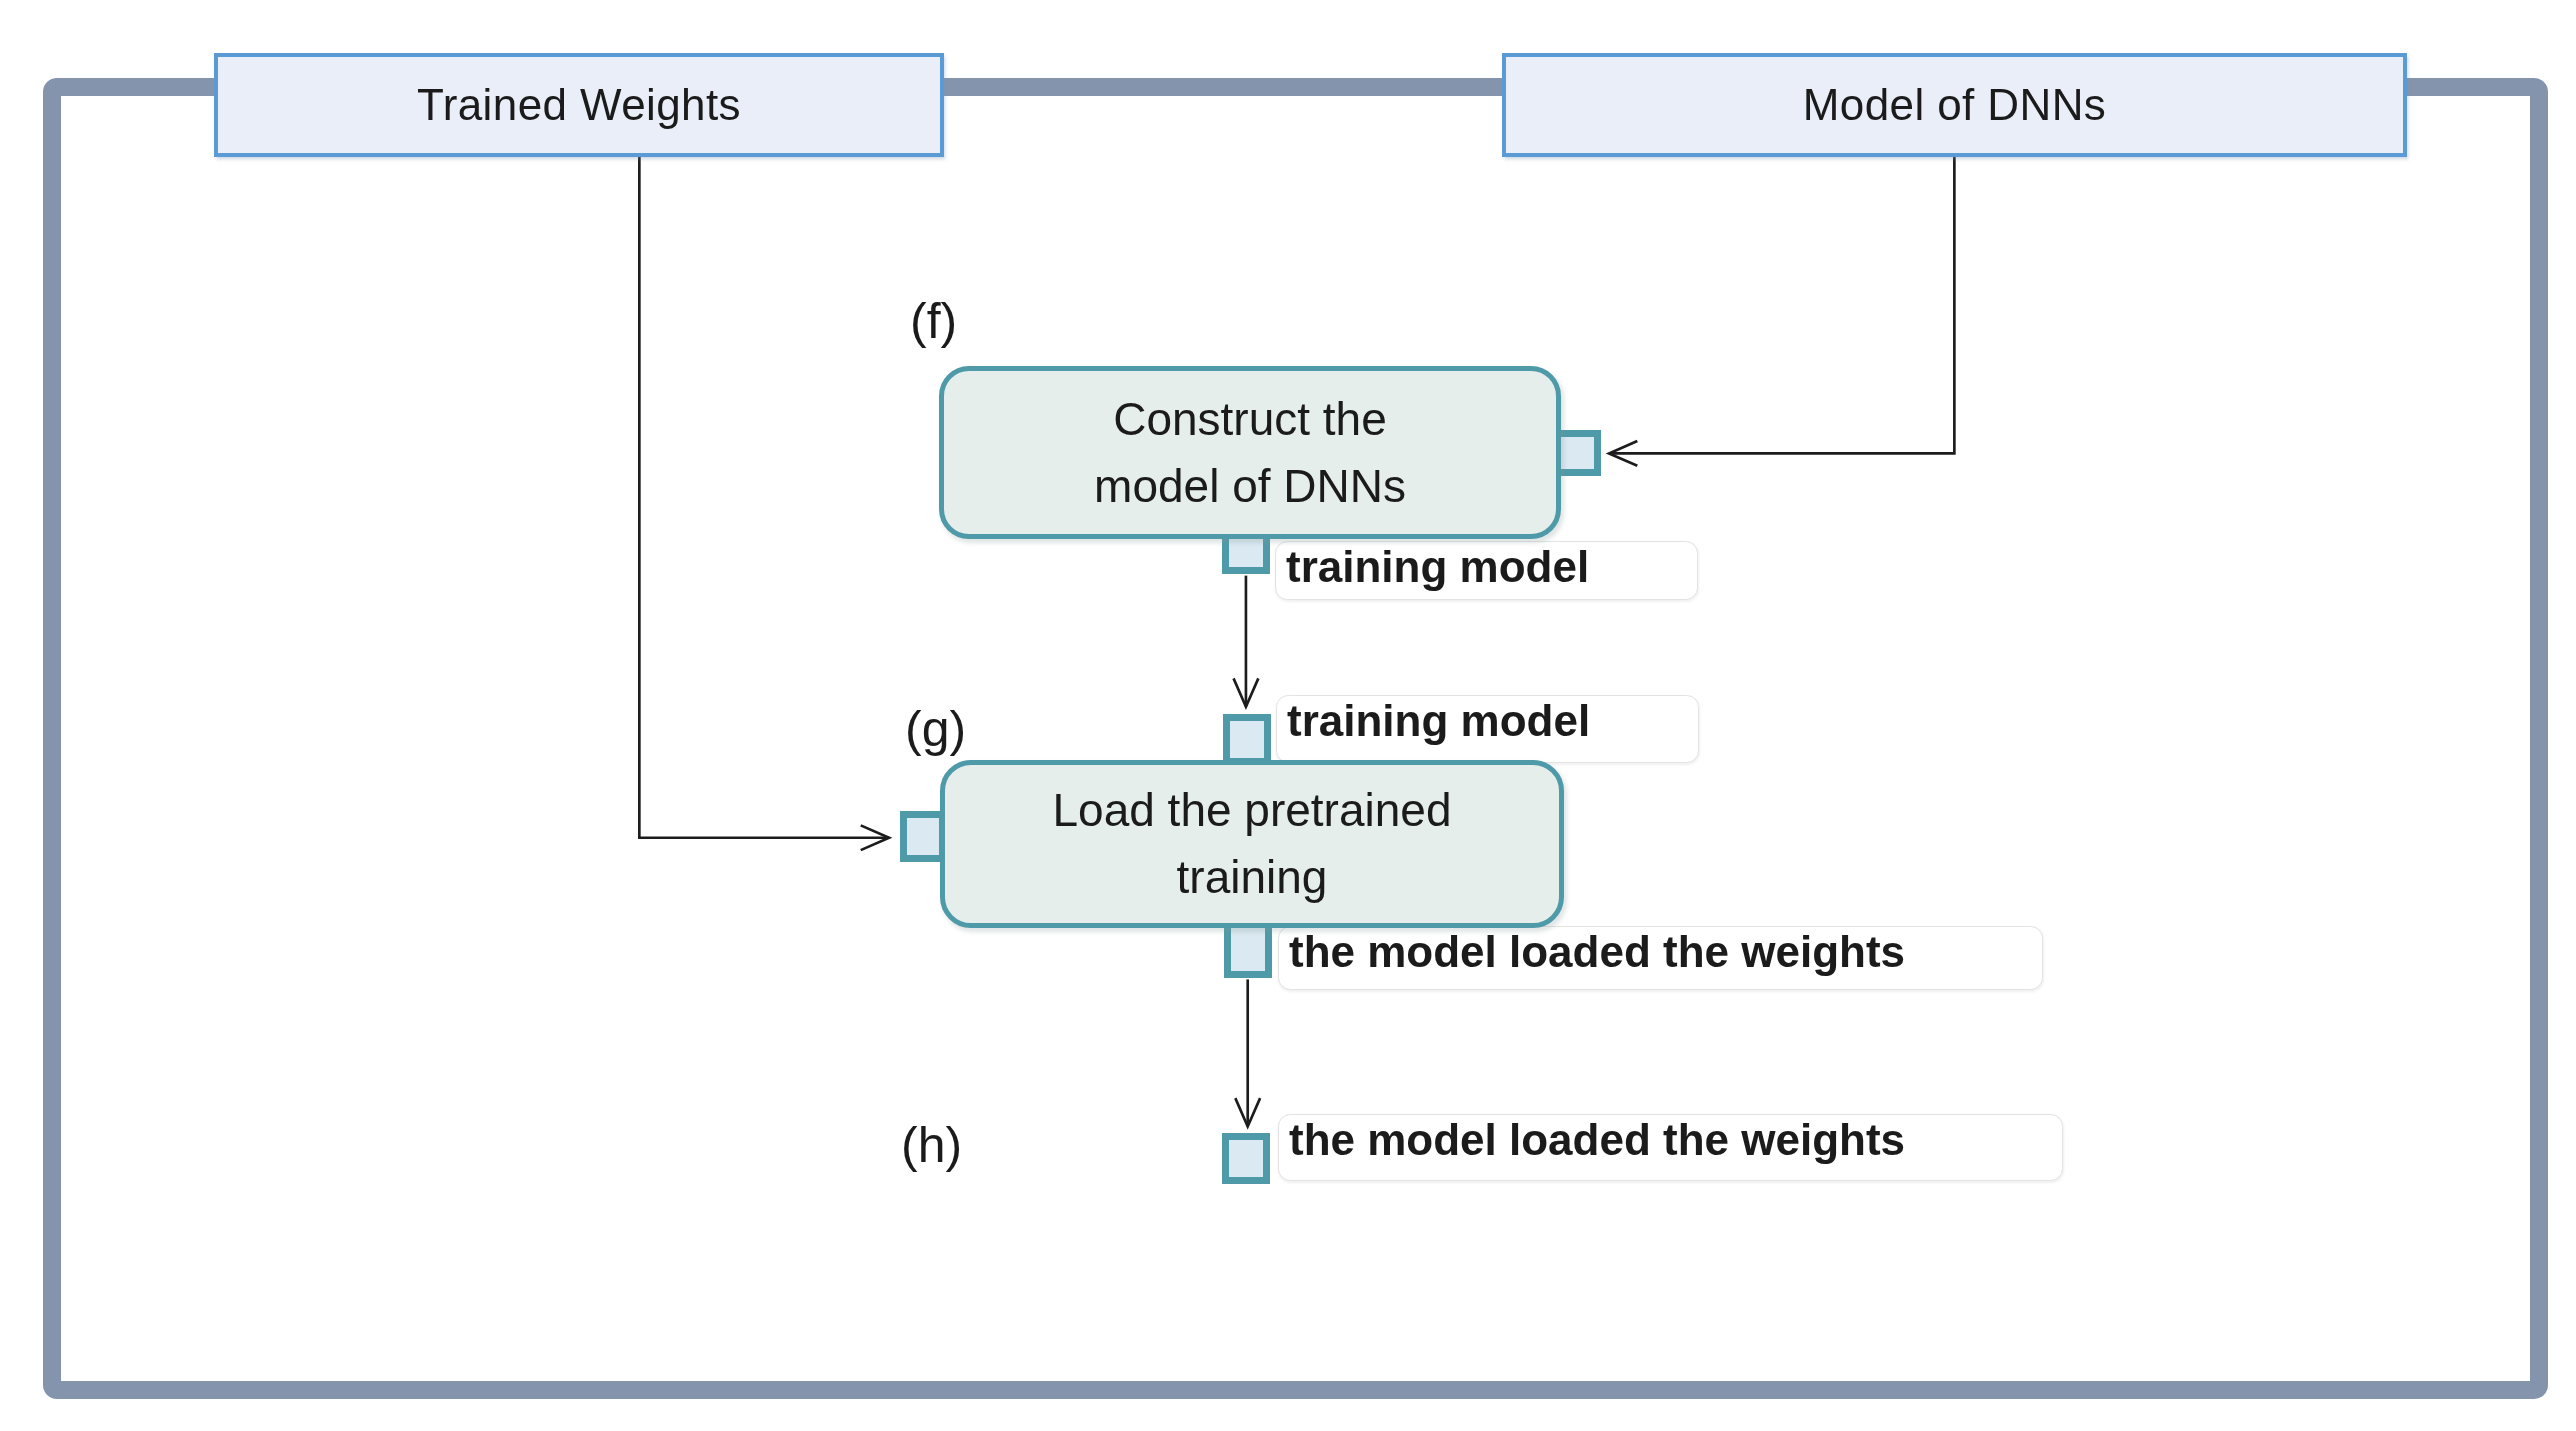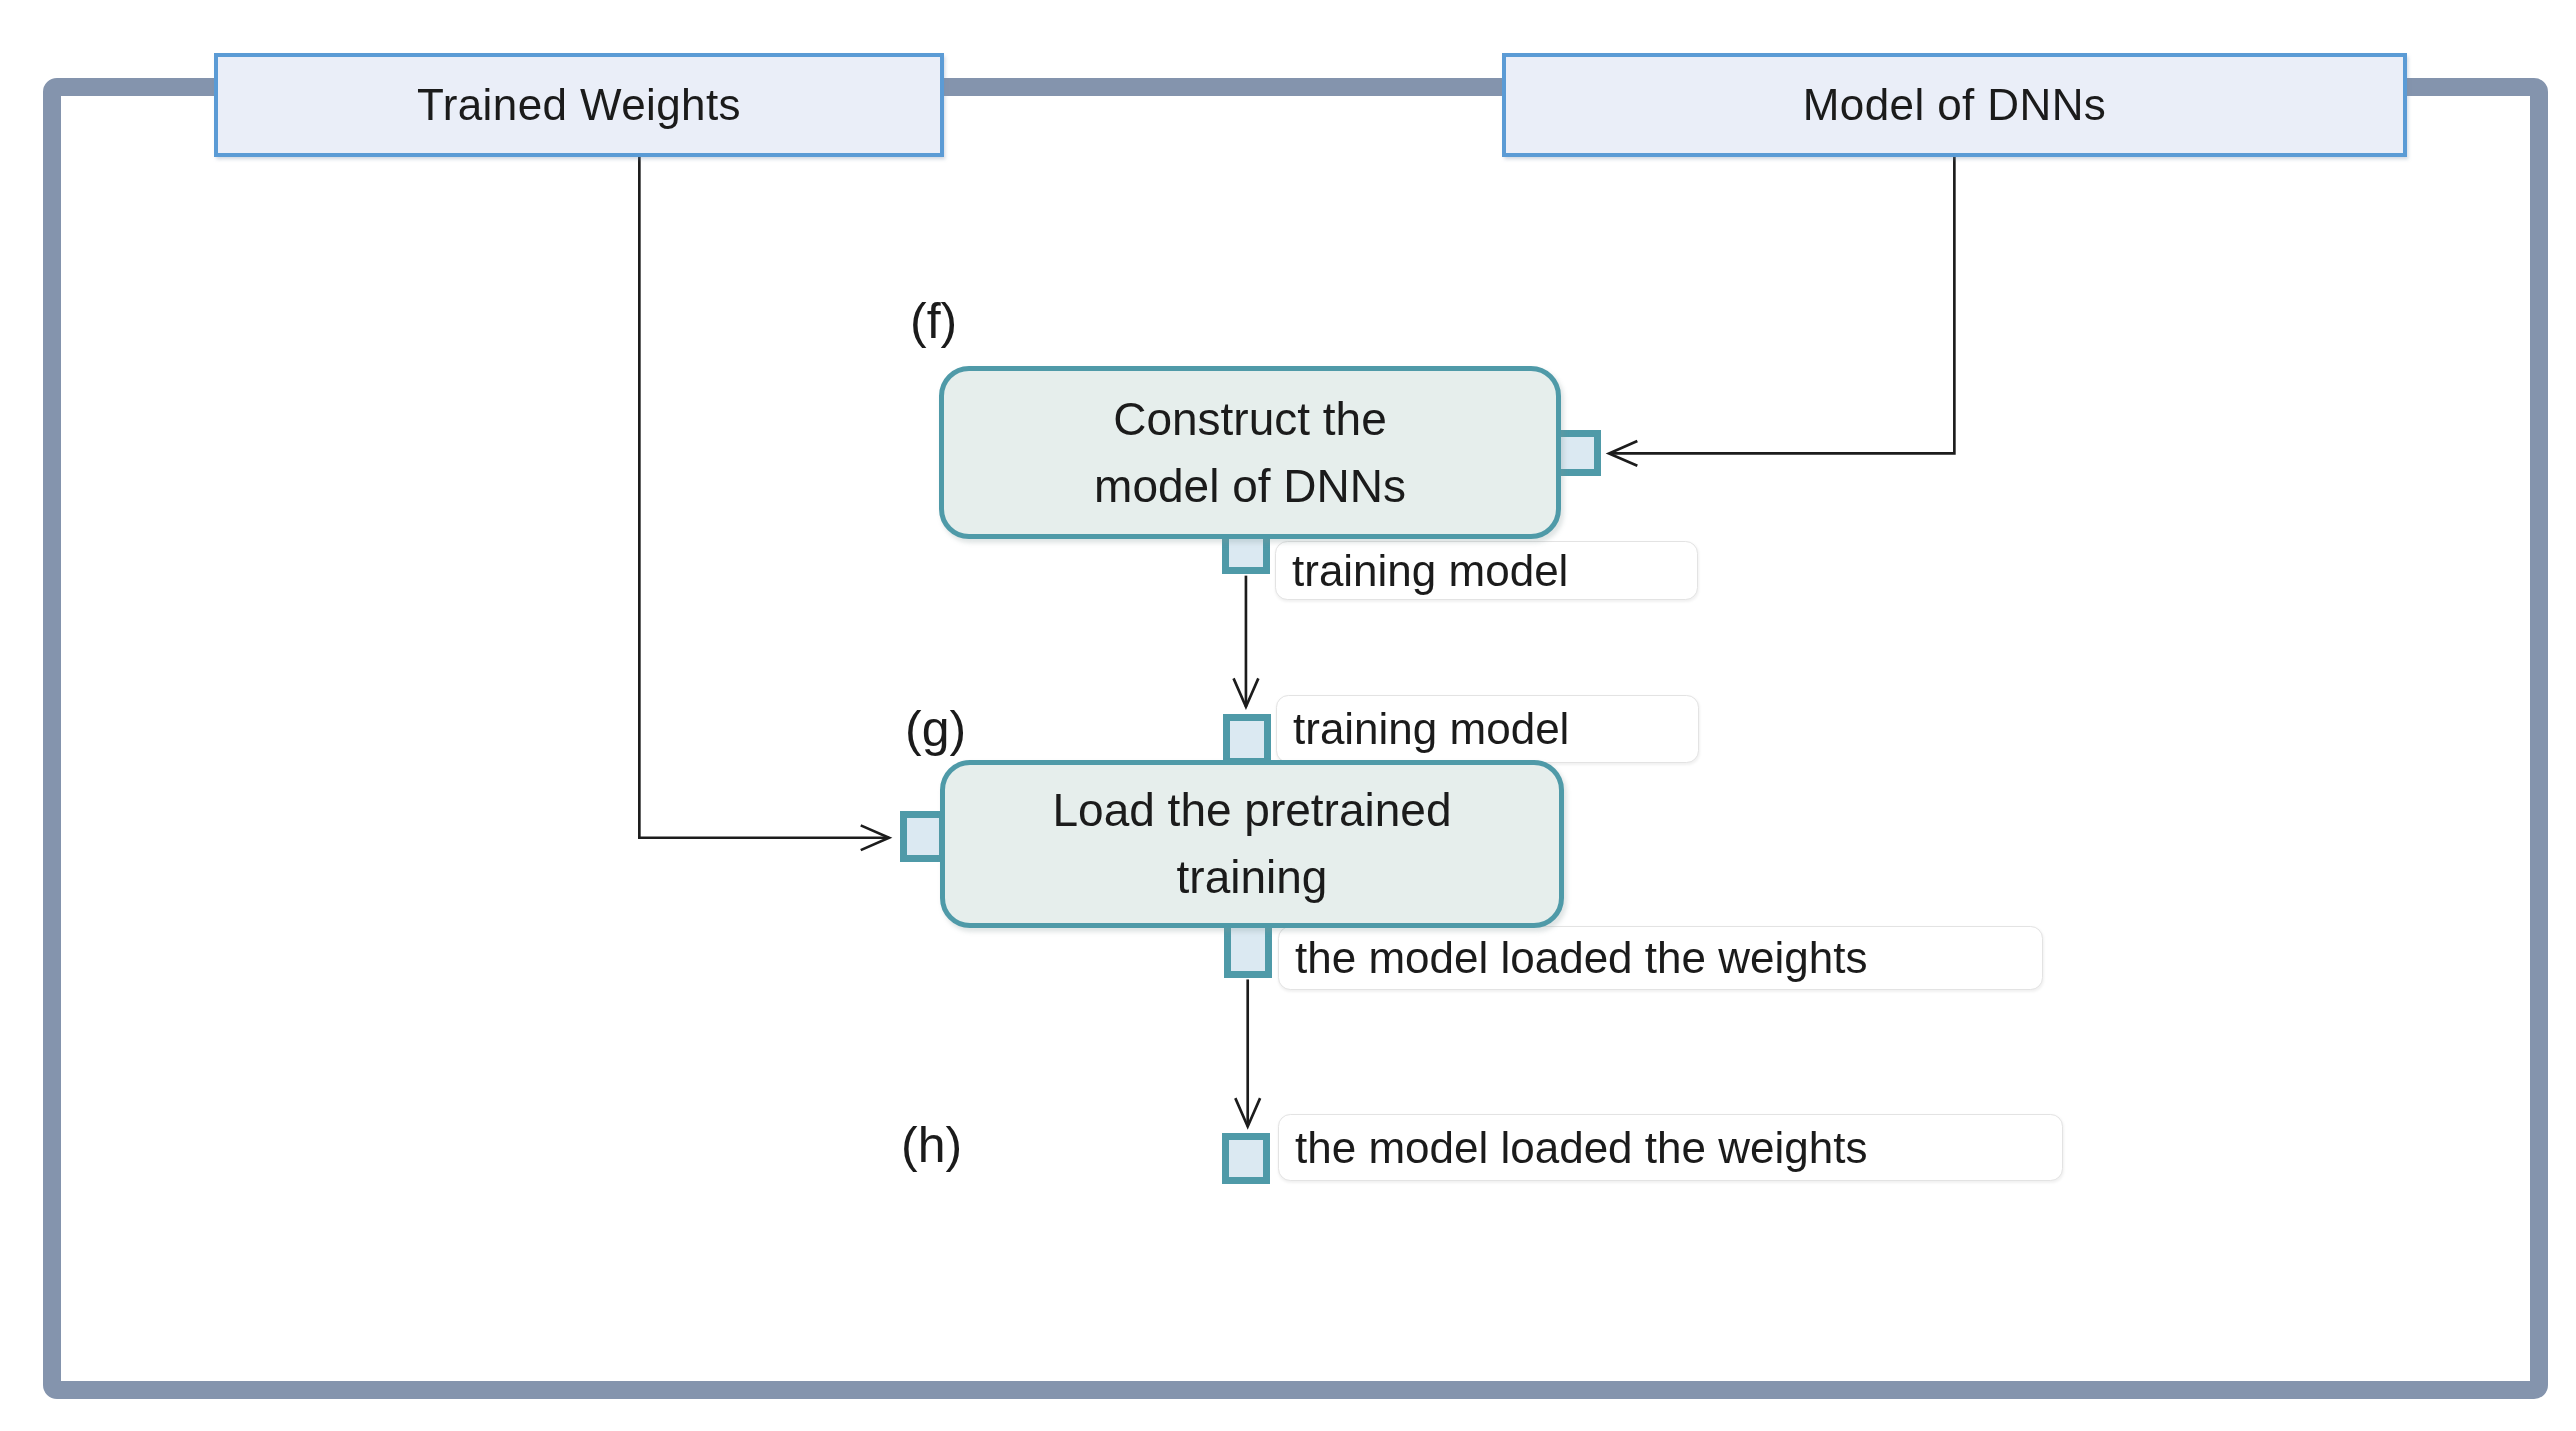--- a/index.html
+++ b/index.html
@@ -61,21 +61,21 @@
     box-shadow: 2.7px 3.5px 4.4px rgba(130,150,150,0.25);
   }
   .process-box .line {
     font-size: 46px;
     font-weight: 300;
     line-height: 67px;
     text-align: center;
     white-space: pre-wrap;
   }
   .box-f { left: 939px; top: 366px;  width: 622px; height: 173px; }
-  .box-g { left: 940px; top: 760px;  width: 624px; height: 168px; }
+  .box-g { left: 940px; top: 760px;  width: 624px; height: 168px; border-radius: 31px; }
   .box-h { left: 940px; top: 1180px; width: 622px; height: 174px; }
 
   
   .step-tag {
     position: absolute;
     font-size: 50px;
     font-weight: 300;
     z-index: 6;
   }
   .tag-f { left: 910px; top: 292px; }
@@ -98,24 +98,23 @@
   .port-h-top    { left: 1222px; top: 1133px; width: 48px; height: 51px; }
 
   
   .edge-label {
     position: absolute;
     box-sizing: border-box;
     background: #ffffff;
     border: 1.8px solid #e3e3e3;
     border-radius: 12.4px;
     display: flex;
-    align-items: center;
-    padding-left: 16px;
+    padding-left: 10px;
     font-size: 44px;
-    font-weight: 400;
+    font-weight: 700;
     z-index: 6;
     box-shadow: 0.9px 1.8px 2.7px rgba(0,0,0,0.06);
   }
   .label-tm1 { left: 1275px; top: 541px;  width: 423px; height: 59px; }
   .label-tm2 { left: 1276px; top: 695px;  width: 423px; height: 68px; }
   .label-mw1 { left: 1278px; top: 926px; width: 765px; height: 64px; }
   .label-mw2 { left: 1278px; top: 1114px; width: 785px; height: 67px; }
 
   
   .connectors {

